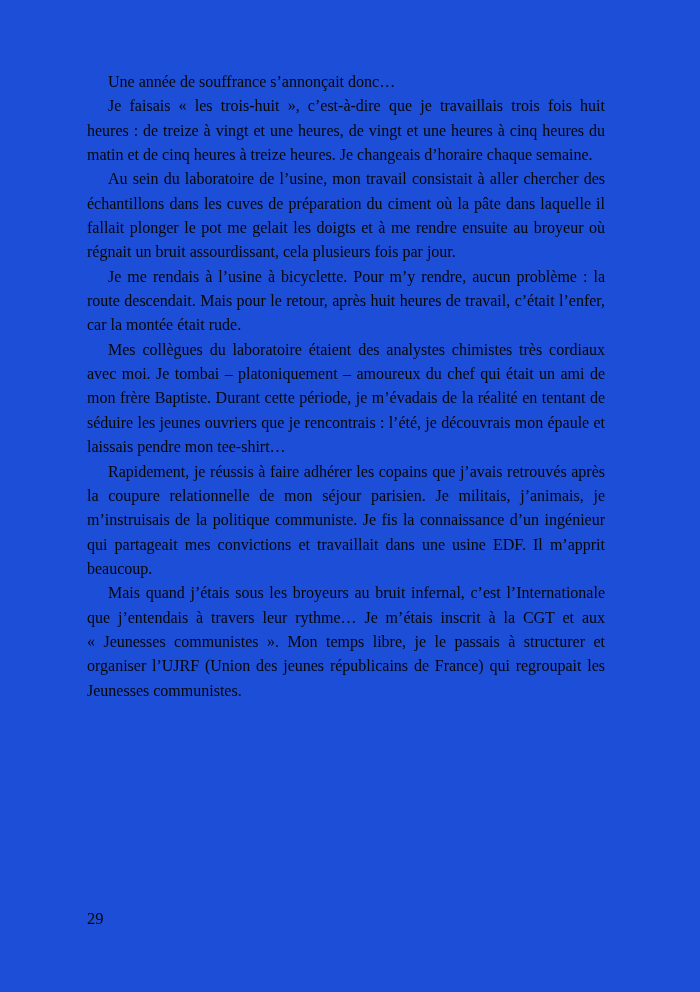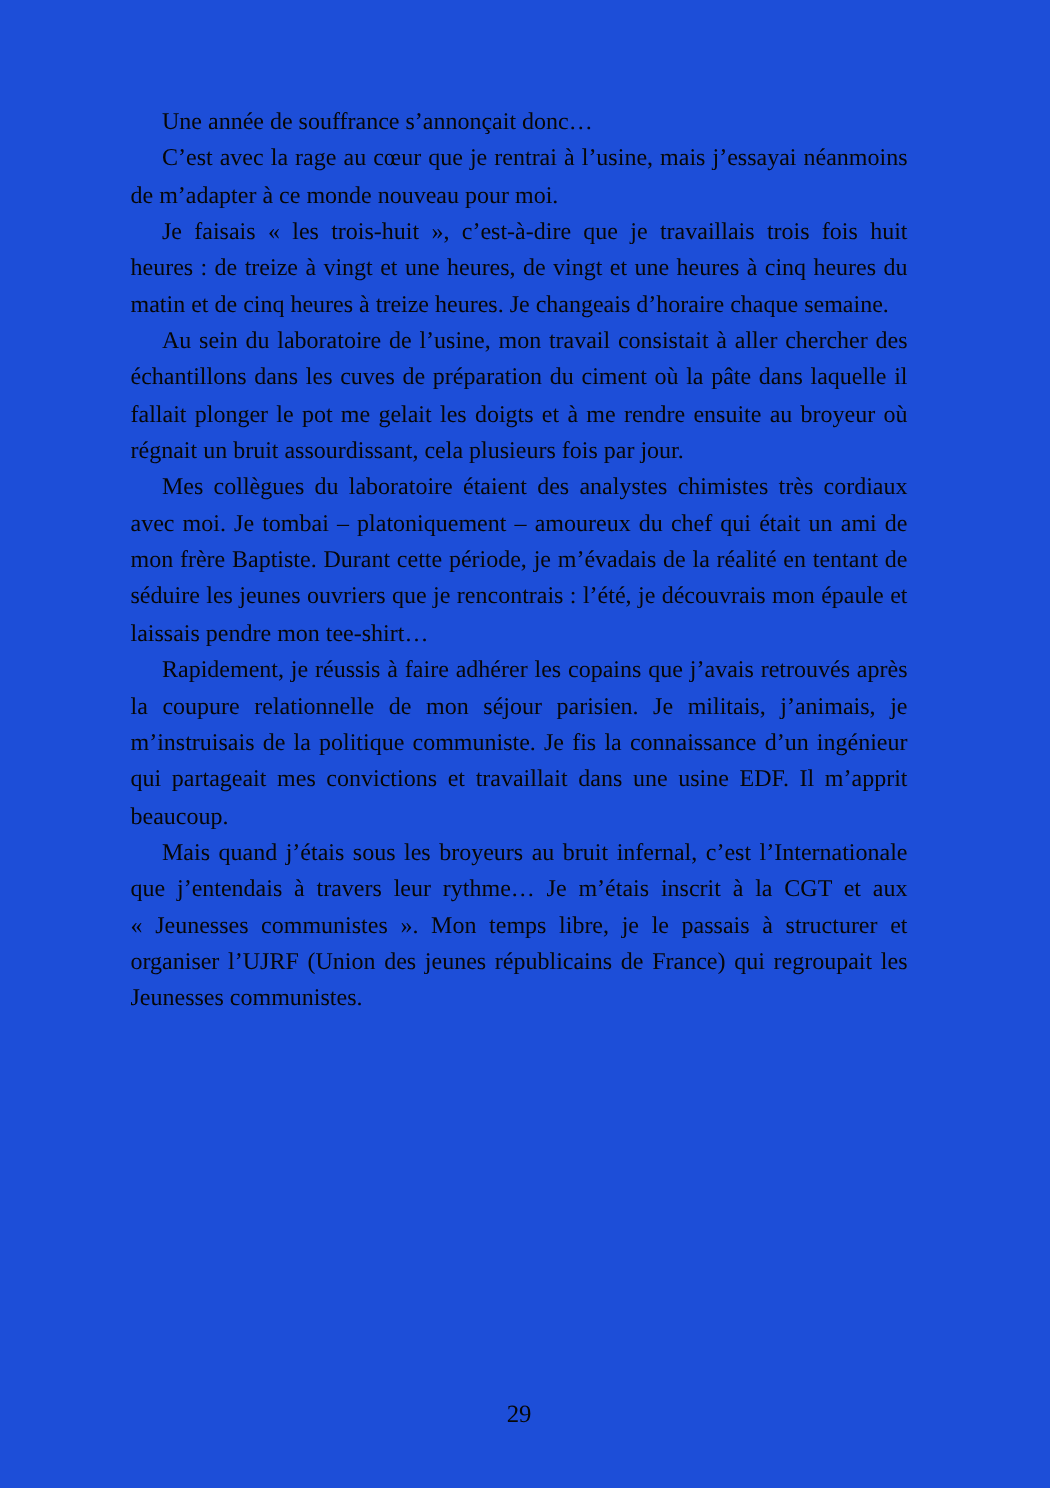--- a/index.html
+++ b/index.html
@@ -28,36 +28,36 @@
     -webkit-hyphens: none;
   }
   .text-block p {
     margin: 0;
     padding: 0;
     text-indent: 21px;
   }
   .page-number {
     position: absolute;
     left: 87px;
-    top: 932px;
+    top: 908px;
     width: 518px;
-    text-align: center;
+    text-align: left;
     font-family: "Liberation Serif", "DejaVu Serif", serif;
     font-size: 16.5px;
     line-height: 22px;
     color: #070707;
   }
 </style>
 </head>
 <body>
 
 <div class="book-page">
   <div class="text-block">
     <p>Une année de souffrance s’annonçait donc…</p>
-    <p>C’est avec la rage au cœur que je rentrai à l’usine, mais j’essayai néanmoins de m’adapter à ce monde nouveau pour moi.</p>
     <p>Je faisais «&nbsp;les trois-huit&nbsp;», c’est-à-dire que je travaillais trois fois huit heures&nbsp;: de treize à vingt et une heures, de vingt et une heures à cinq heures du matin et de cinq heures à treize heures. Je changeais d’horaire chaque semaine.</p>
     <p>Au sein du laboratoire de l’usine, mon travail consistait à aller chercher des échantillons dans les cuves de préparation du ciment où la pâte dans laquelle il fallait plonger le pot me gelait les doigts et à me rendre ensuite au broyeur où régnait un bruit assourdissant, cela plusieurs fois par jour.</p>
+    <p>Je me rendais à l’usine à bicyclette. Pour m’y rendre, aucun problème&nbsp;: la route descendait. Mais pour le retour, après huit heures de travail, c’était l’enfer, car la montée était rude.</p>
     <p>Mes collègues du laboratoire étaient des analystes chimistes très cordiaux avec moi. Je tombai – platoniquement – amoureux du chef qui était un ami de mon frère Baptiste. Durant cette période, je m’évadais de la réalité en tentant de séduire les jeunes ouvriers que je rencontrais&nbsp;: l’été, je découvrais mon épaule et laissais pendre mon tee-shirt…</p>
     <p>Rapidement, je réussis à faire adhérer les copains que j’avais retrouvés après la coupure relationnelle de mon séjour parisien. Je militais, j’animais, je m’instruisais de la politique communiste. Je fis la connaissance d’un ingénieur qui partageait mes convictions et travaillait dans une usine EDF. Il m’apprit beaucoup.</p>
     <p>Mais quand j’étais sous les broyeurs au bruit infernal, c’est l’Internationale que j’entendais à travers leur rythme… Je m’étais inscrit à la CGT et aux «&nbsp;Jeunesses communistes&nbsp;». Mon temps libre, je le passais à structurer et organiser l’UJRF (Union des jeunes républicains de France) qui regroupait les Jeunesses communistes.</p>
   </div>
   <div class="page-number">29</div>
 </div>
 
 </body></html>

